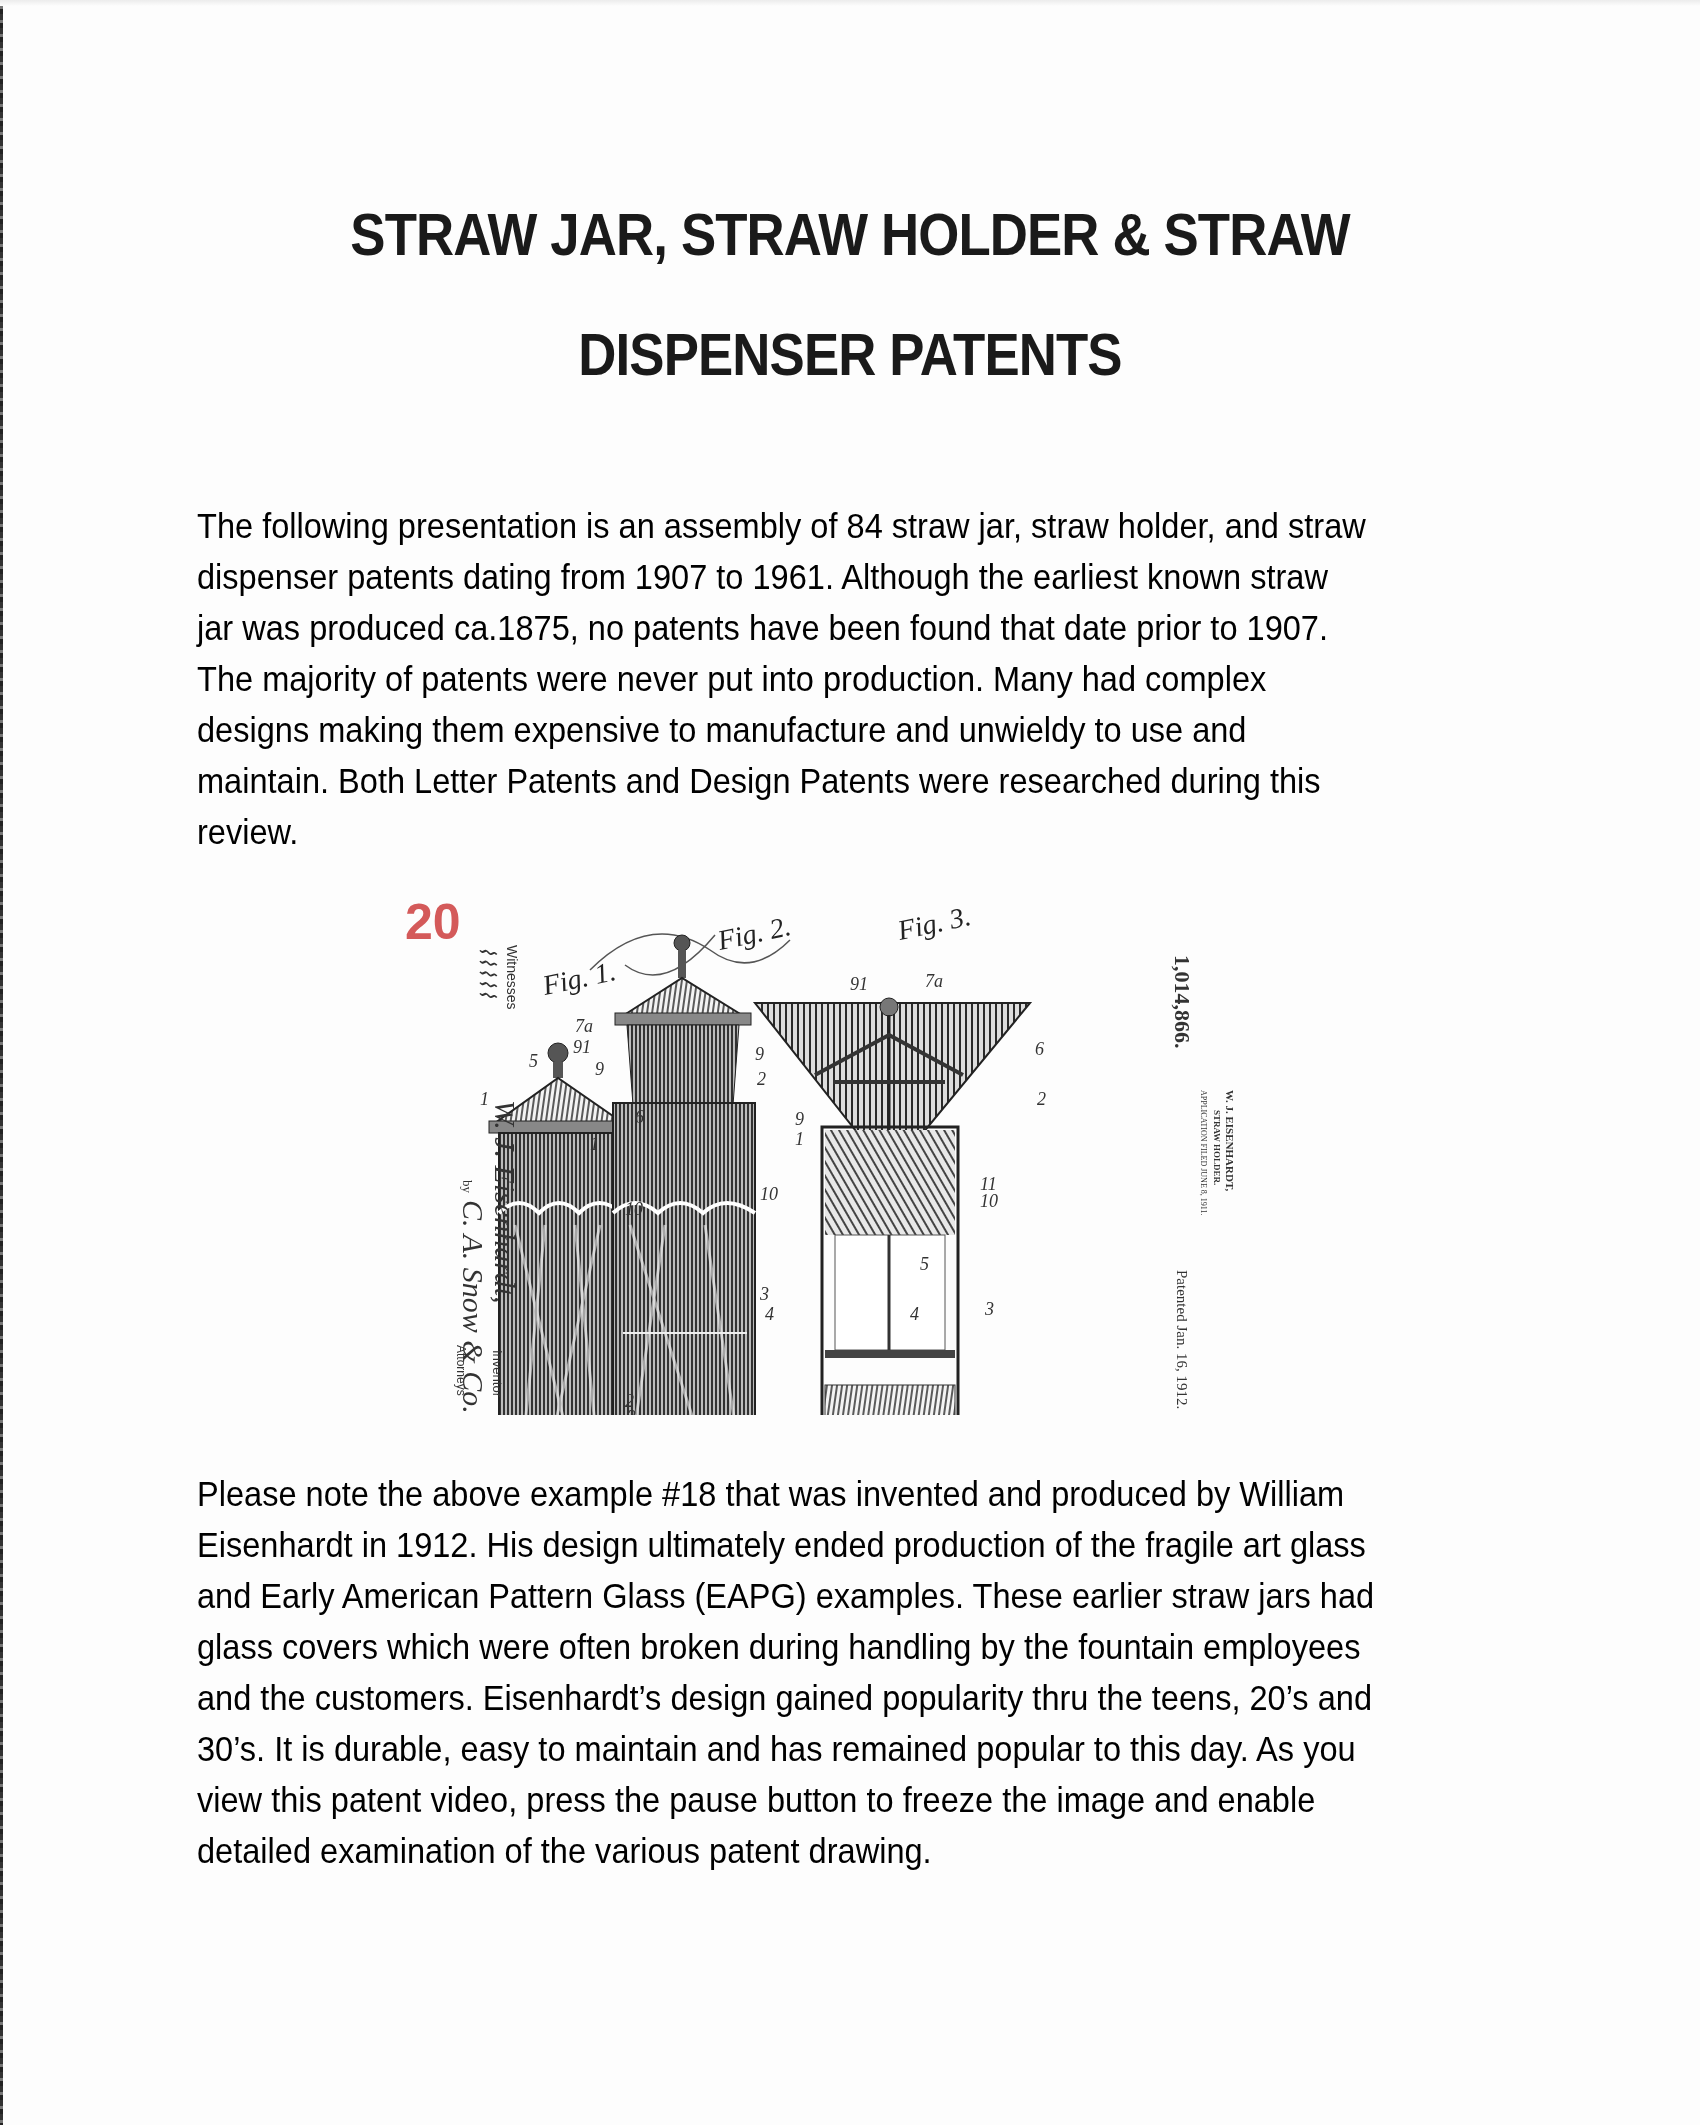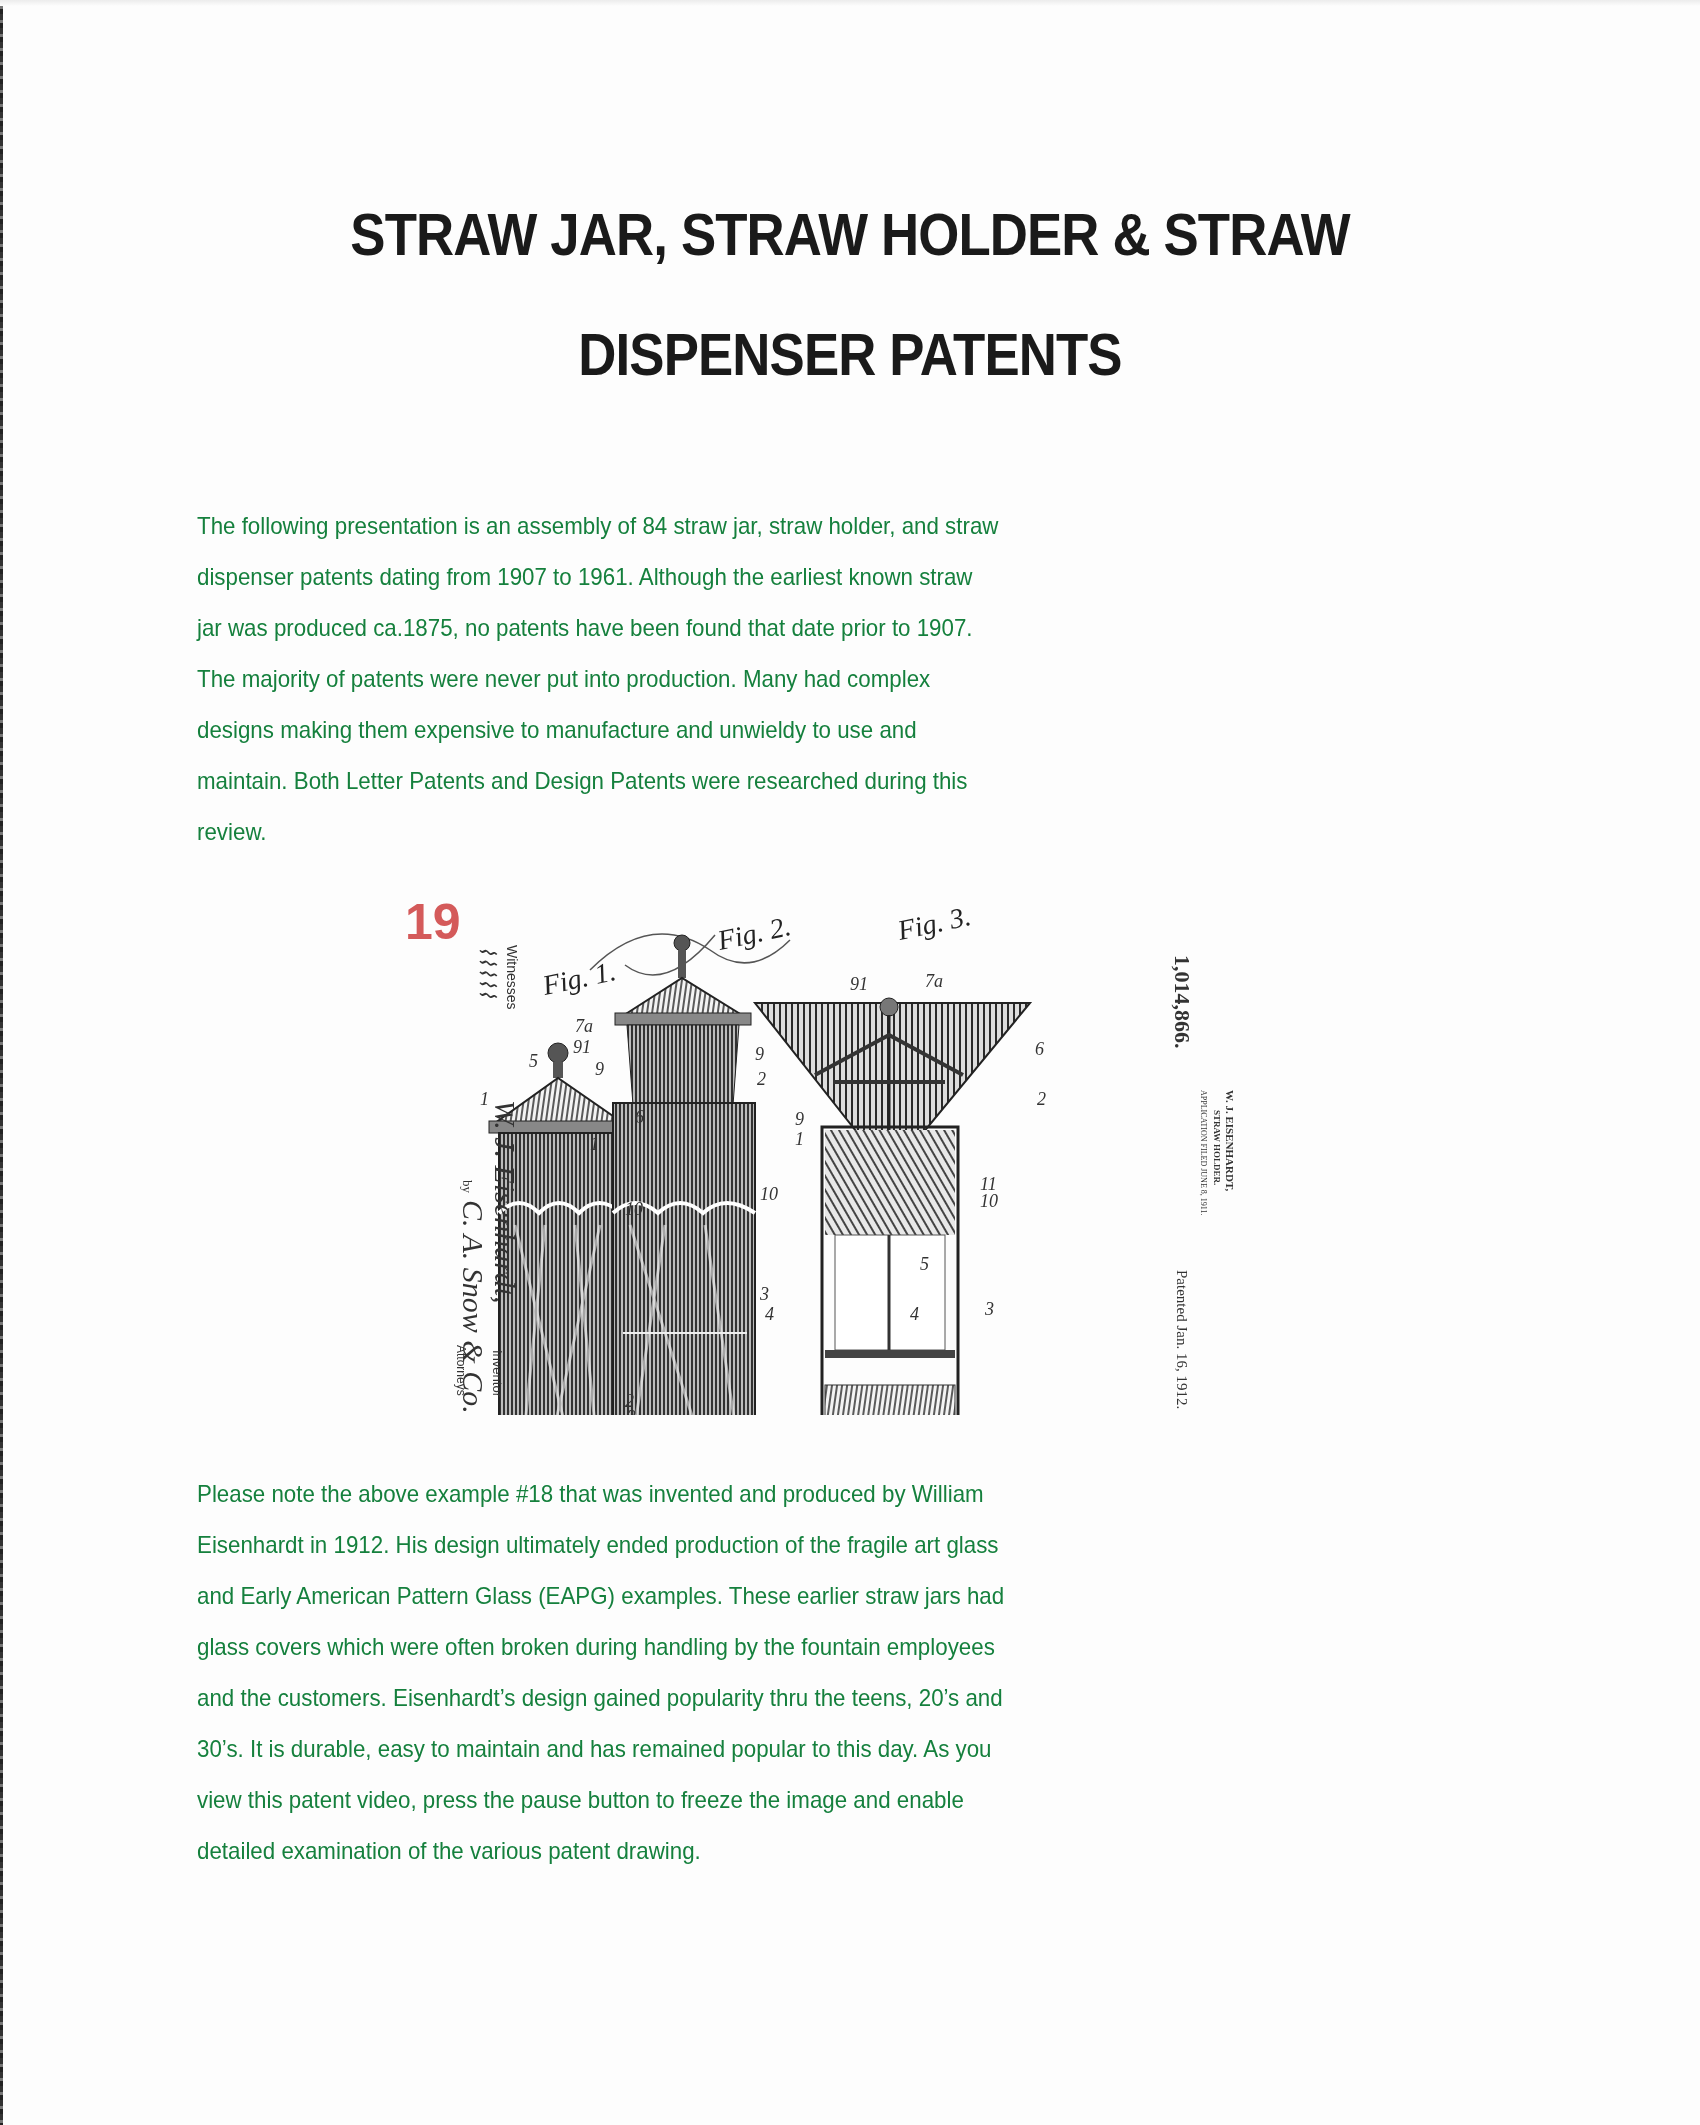--- a/index.html
+++ b/index.html
@@ -20,22 +20,22 @@
     .title {
       position: absolute; left: 0; width: 1700px; text-align: center;
       font-family: "Liberation Sans", sans-serif; font-weight: bold;
       font-size: 60px; letter-spacing: -1px; color: #1a1a1a;
       transform: scaleX(0.88); transform-origin: center;
     }
     .title.l1 { top: 200px; }
     .title.l2 { top: 320px; }
     .para {
       position: absolute; left: 197px; width: 1360px;
-      font-family: "Liberation Sans", sans-serif; font-size: 24px;
-      color: #15803d;
+      font-family: "Liberation Sans", sans-serif; font-size: 35px;
+      color: #000000;
     }
     .para .line {
       display: block; height: 51px; line-height: 51px; white-space: nowrap;
       transform: scaleX(0.93); transform-origin: left center;
     }
     .para.p1 { top: 500px; }
     .para.p2 { top: 1468px; }
 
     .figure {
       position: absolute; left: 395px; top: 895px; width: 800px; height: 520px;
@@ -62,21 +62,21 @@
 <div class="para p1">
   <span class="line">The following presentation is an assembly of 84 straw jar, straw holder, and straw</span>
   <span class="line">dispenser patents dating from 1907 to 1961.  Although the earliest known straw</span>
   <span class="line">jar was produced ca.1875, no patents have been found that date prior to 1907.</span>
   <span class="line">The majority of patents were never put into production.  Many had complex</span>
   <span class="line">designs making them expensive to manufacture and unwieldy to use and</span>
   <span class="line">maintain.  Both Letter Patents and Design Patents were researched during this</span>
   <span class="line">review.</span>
 </div>
 
-<div class="fig-number" style="color: rgb(212, 90, 90);">19</div>
+<div class="fig-number" style="color: rgb(212, 90, 90);">20</div>
 
 <div class="figure">
   <svg width="800" height="520" viewBox="0 0 800 520">
     <defs>
       <pattern id="hatch" width="5" height="5" patternUnits="userSpaceOnUse" patternTransform="rotate(8)">
         <rect width="5" height="5" fill="#f4f4f4"></rect>
         <line x1="1" y1="0" x2="1" y2="5" stroke="#333" stroke-width="1.6"></line>
       </pattern>
       <pattern id="hatchDiag" width="7" height="7" patternUnits="userSpaceOnUse" patternTransform="rotate(-30)">
         <rect width="7" height="7" fill="#e8e8e8"></rect>

